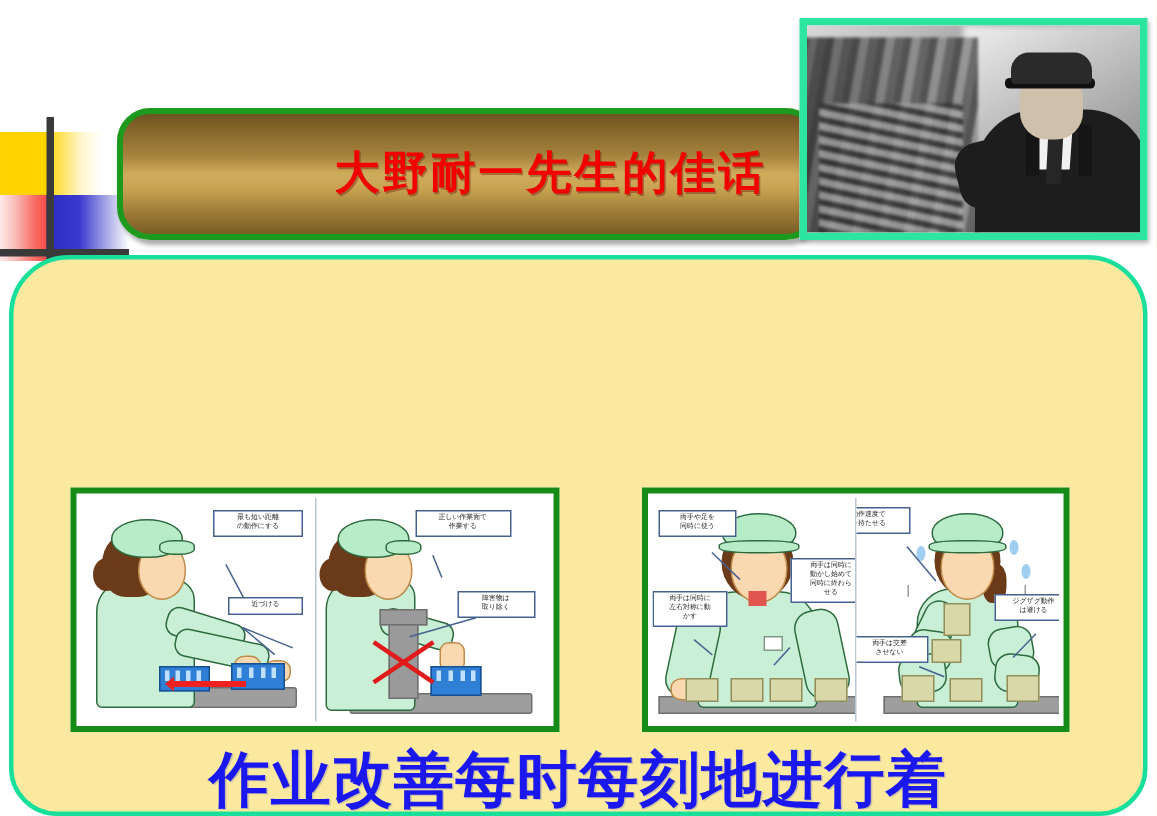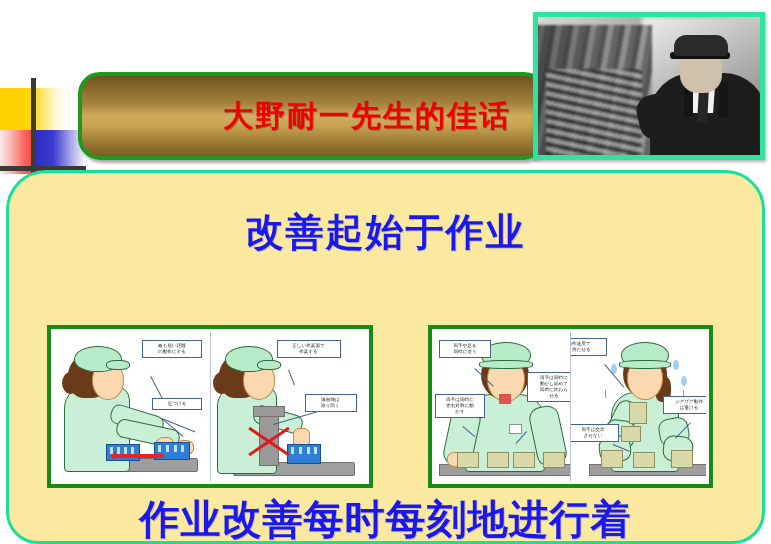--- a/index.html
+++ b/index.html
@@ -281,21 +281,20 @@
       <div class="ph-lapel"></div>
       <div class="ph-head"></div>
       <div class="ph-brim"></div>
       <div class="ph-cap"></div>
     </div>
   </div>
 
   <div class="panel"></div>
 
   <div class="headline">
-    <div>改善起始于作业</div>
   </div>
 
   <div class="illus-group" id="group-left">
 
     <div class="illus">
       <div class="w-table" style="left:18px; top:126px; width:124px; height:12px; border-radius:2px;"></div>
       <div class="w-body" style="left:10px; top:54px; width:64px; height:84px; border-radius:22px 14px 4px 4px;"></div>
       <div class="w-arm" style="left:56px; top:78px; width:52px; height:18px; border-radius:8px; transform:rotate(17deg);"></div>
       <div class="w-arm" style="left:62px; top:92px; width:62px; height:17px; border-radius:8px; transform:rotate(12deg);"></div>
       <div class="w-hand" style="left:102px; top:105px; width:16px; height:13px;"></div>

